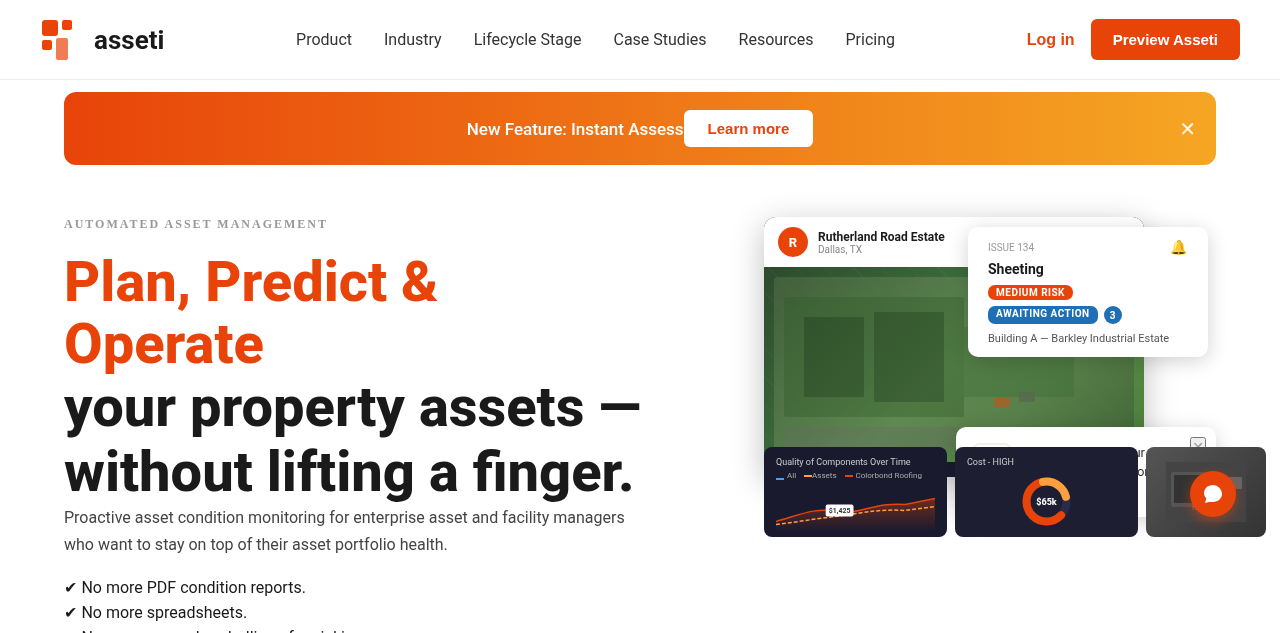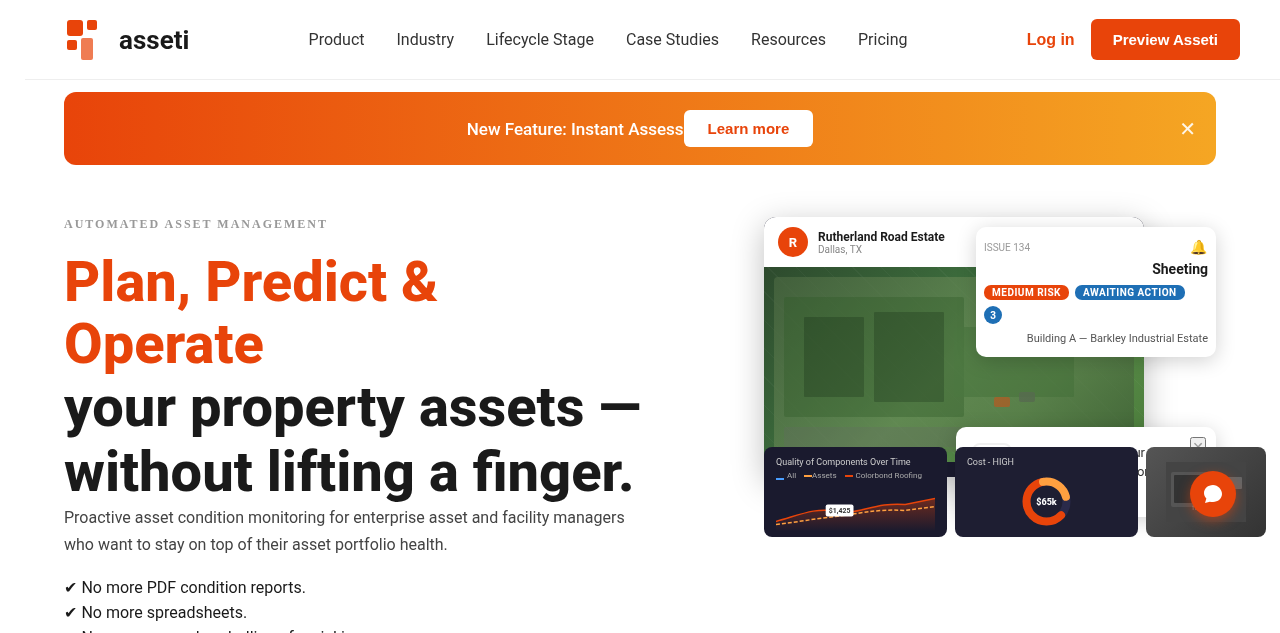--- a/index.html
+++ b/index.html
@@ -2,21 +2,21 @@
 <html><head>
   <meta charset="utf-8">
   <style>
     * { margin: 0; padding: 0; box-sizing: border-box; }
     body { font-family: -apple-system, BlinkMacSystemFont, 'Segoe UI', Roboto, sans-serif; background: #fff; overflow-x: hidden; }
 
     
     .navbar {
       display: flex; align-items: center; justify-content: space-between;
       padding: 0 40px; height: 80px; border-bottom: 1px solid #eee;
-      position: relative; z-index: 100; margin-left: 25px;
+      position: relative; z-index: 100;
     }
     .nav-logo { display: flex; align-items: center; gap: 10px; }
     .logo-icon { width: 44px; height: 44px; }
     .logo-text { font-size: 26px; font-weight: 700; color: #1a1a1a; }
     .nav-links { display: flex; align-items: center; gap: 32px; }
     .nav-link {
       font-size: 16px; color: #333; text-decoration: none; cursor: pointer;
       display: flex; align-items: center; gap: 4px;
     }
     .nav-actions { display: flex; align-items: center; gap: 16px; }
@@ -85,24 +85,23 @@
       position: absolute; inset: 0;
       background: repeating-linear-gradient(45deg, rgba(255,255,255,0.03) 0px, rgba(255,255,255,0.03) 1px, transparent 1px, transparent 20px);
     }
     .dash-aerial {
       position: absolute; top: 10px; left: 10px; right: 10px; bottom: 10px;
       background: linear-gradient(135deg, #4a6741 0%, #6b8f58 50%, #3d5c35 100%);
       border-radius: 4px; opacity: 0.7;
     }
 
     .issue-card {
-      position: absolute; top: 10px; right: 0; width: 240px;
-      background: #fff; border-radius: 10px; padding: 12px 8px;
+      position: absolute; top: 10px; right: 8px; width: 240px;
+      background: #fff; border-radius: 10px; padding: 12px 20px;
       box-shadow: 0 4px 20px rgba(0,0,0,0.18);
-      text-align: right;
     }
     .issue-header { display: flex; align-items: center; justify-content: space-between; margin-bottom: 6px; }
     .issue-num { font-size: 10px; color: #999; }
     .issue-bell { color: #e8440a; font-size: 14px; }
     .issue-title { font-size: 14px; font-weight: 700; color: #1a1a1a; margin-bottom: 8px; }
     .issue-badges { display: flex; gap: 6px; flex-wrap: wrap; margin-bottom: 8px; }
     .badge {
       font-size: 10px; font-weight: 700; padding: 2px 8px; border-radius: 7px;
       text-transform: uppercase; letter-spacing: 0.5px;
     }

